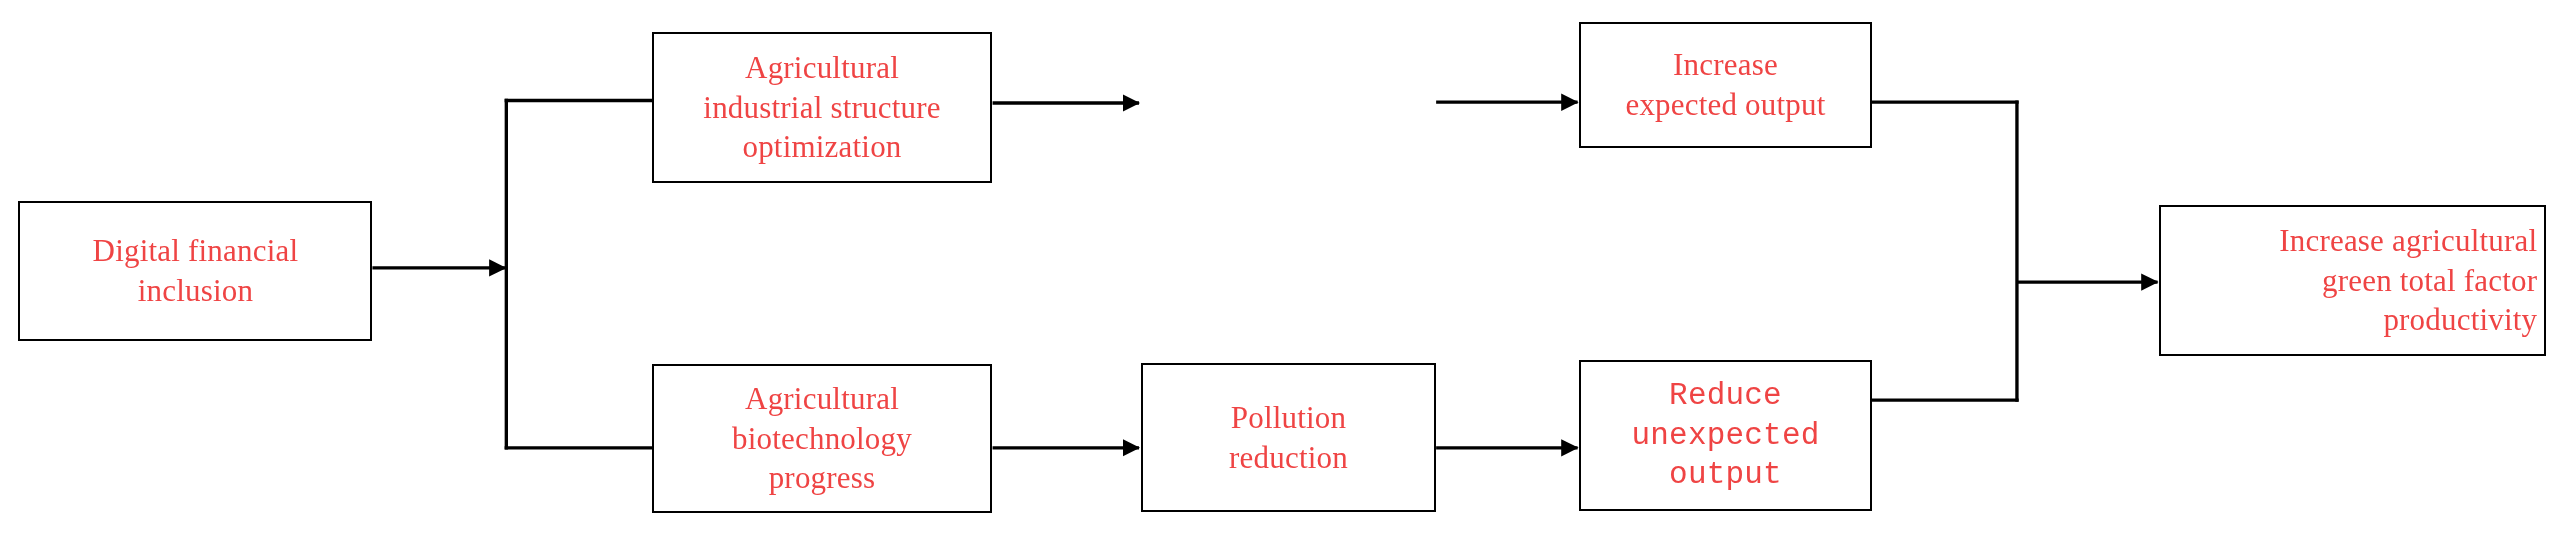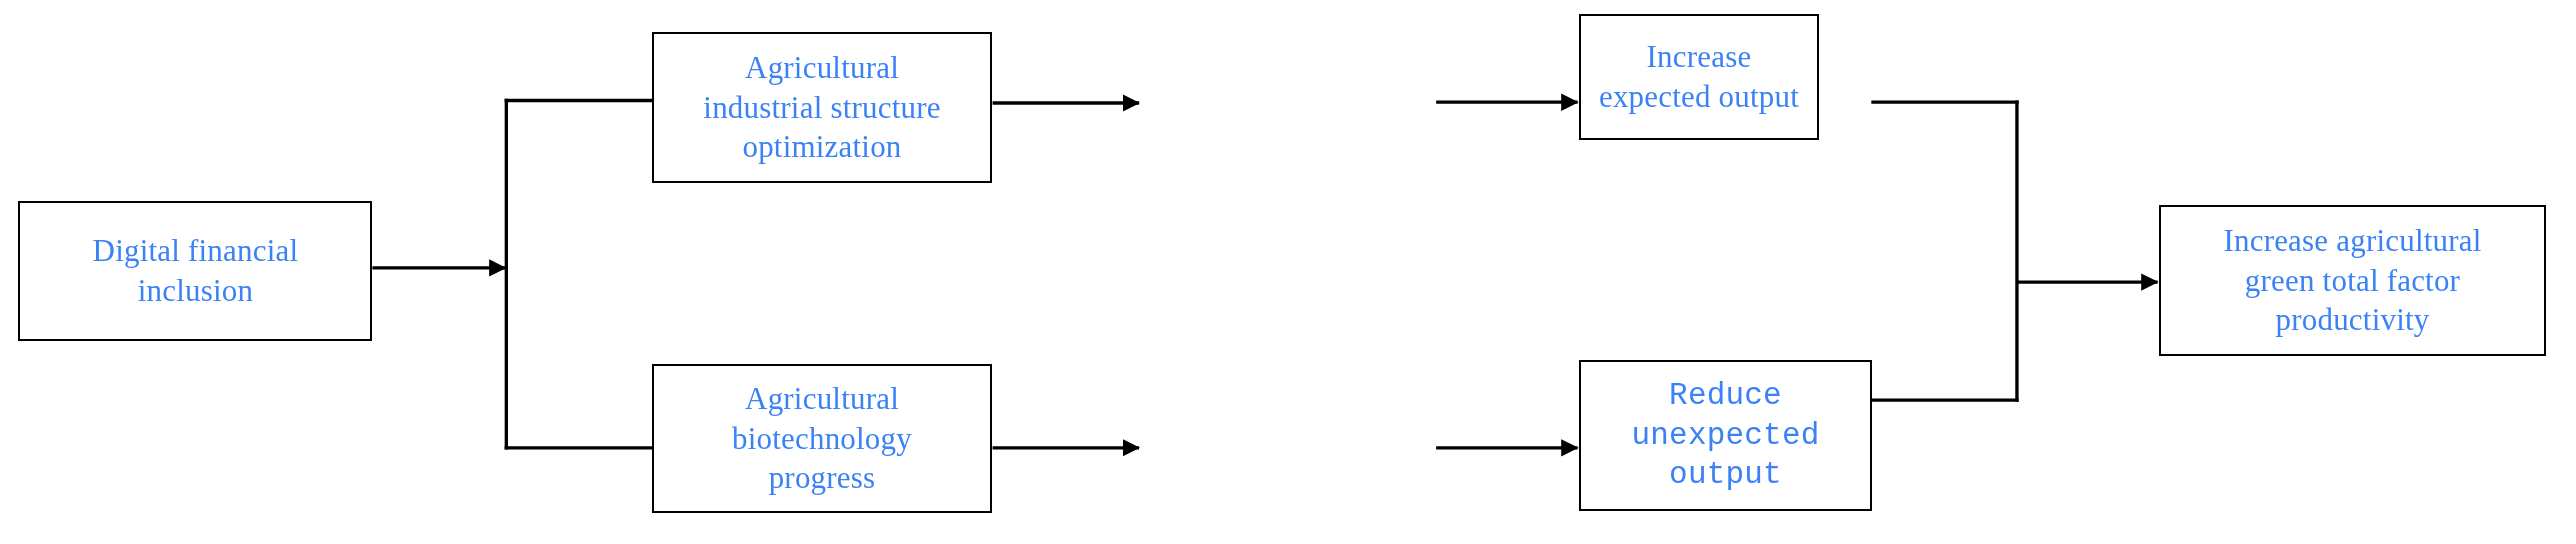--- a/index.html
+++ b/index.html
@@ -17,21 +17,21 @@
   }
   .node {
     position: absolute;
     box-sizing: border-box;
     border: 2.5px solid #000000;
     background: #ffffff;
     display: flex;
     align-items: center;
     justify-content: center;
     text-align: center;
-    color: #3b82f6;
+    color: #ef4444;
     z-index: 3;
   }
   .node-label {
     display: block;
     width: 100%;
     padding: 0 6.7px;
     box-sizing: border-box;
     font-size: 31px;
     line-height: 1.28;
     letter-spacing: 0.2px;
@@ -89,38 +89,42 @@
 inclusion</span>
   </div>
 
   <div class="node" style="left:652px; top:32px; width:340px; height:151px;">
     <span class="node-label">Agricultural
 industrial structure
 optimization</span>
   </div>
 
 
-  <div class="node" style="left:1579px; top:14px; width:240px; height:126px;">
+  <div class="node" style="left:1579px; top:22px; width:293px; height:126px;">
     <span class="node-label">Increase
 expected output</span>
   </div>
 
   <div class="node" style="left:652px; top:364px; width:340px; height:149px;">
     <span class="node-label">Agricultural
 biotechnology
 progress</span>
   </div>
 
+  <div class="node" style="left:1141px; top:363px; width:295px; height:149px;">
+    <span class="node-label">Pollution
+reduction</span>
+  </div>
 
   <div class="node" style="left:1579px; top:360px; width:293px; height:151px;font-family:Liberation Mono, monospace;">
     <span class="node-label">Reduce
 unexpected
 output</span>
   </div>
 
-  <div class="node" style="left:2159px; top:205px; width:387px; height:151px;">
+  <div class="node" style="left:2159px; top:205px; width:387px; height:151px;text-align:right;">
     <span class="node-label">Increase agricultural
 green total factor
 productivity</span>
   </div>
 
 </div>
 
 
 </body></html>

